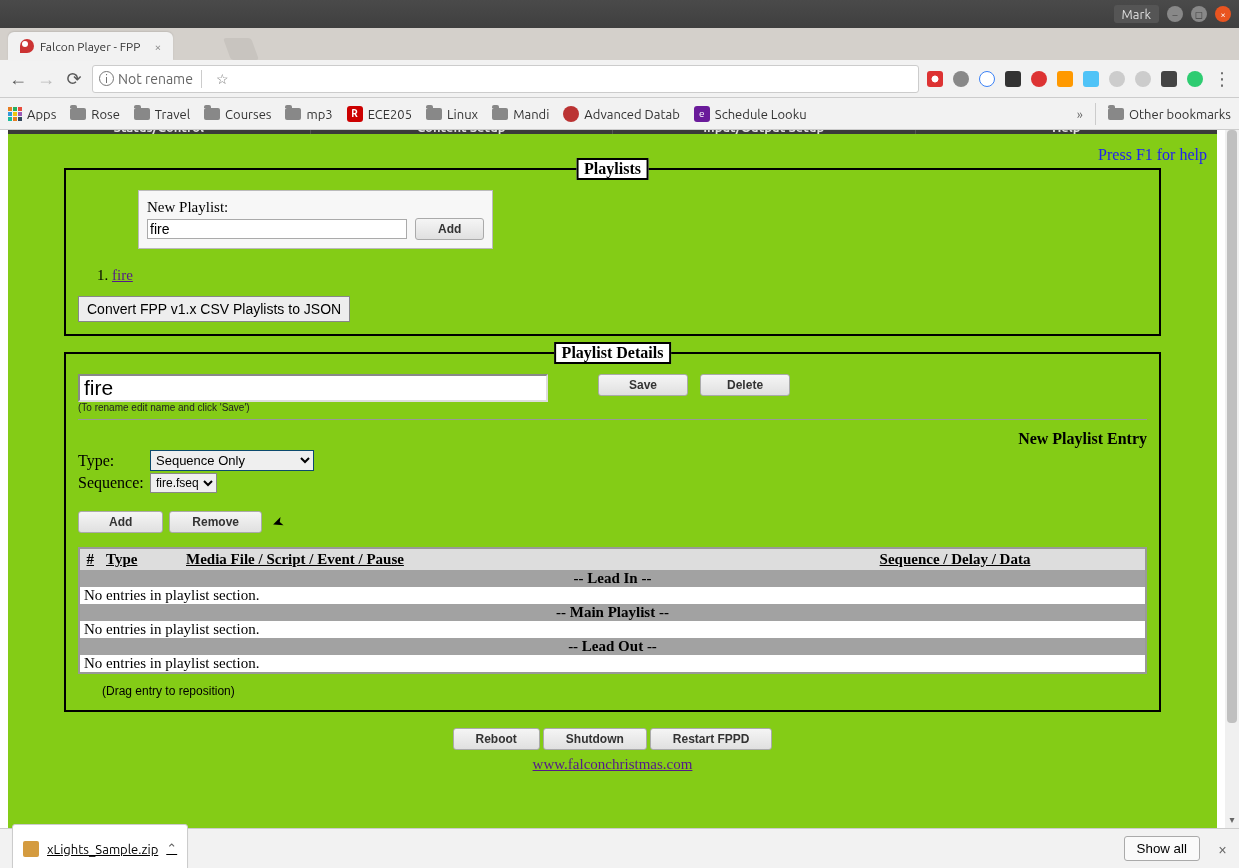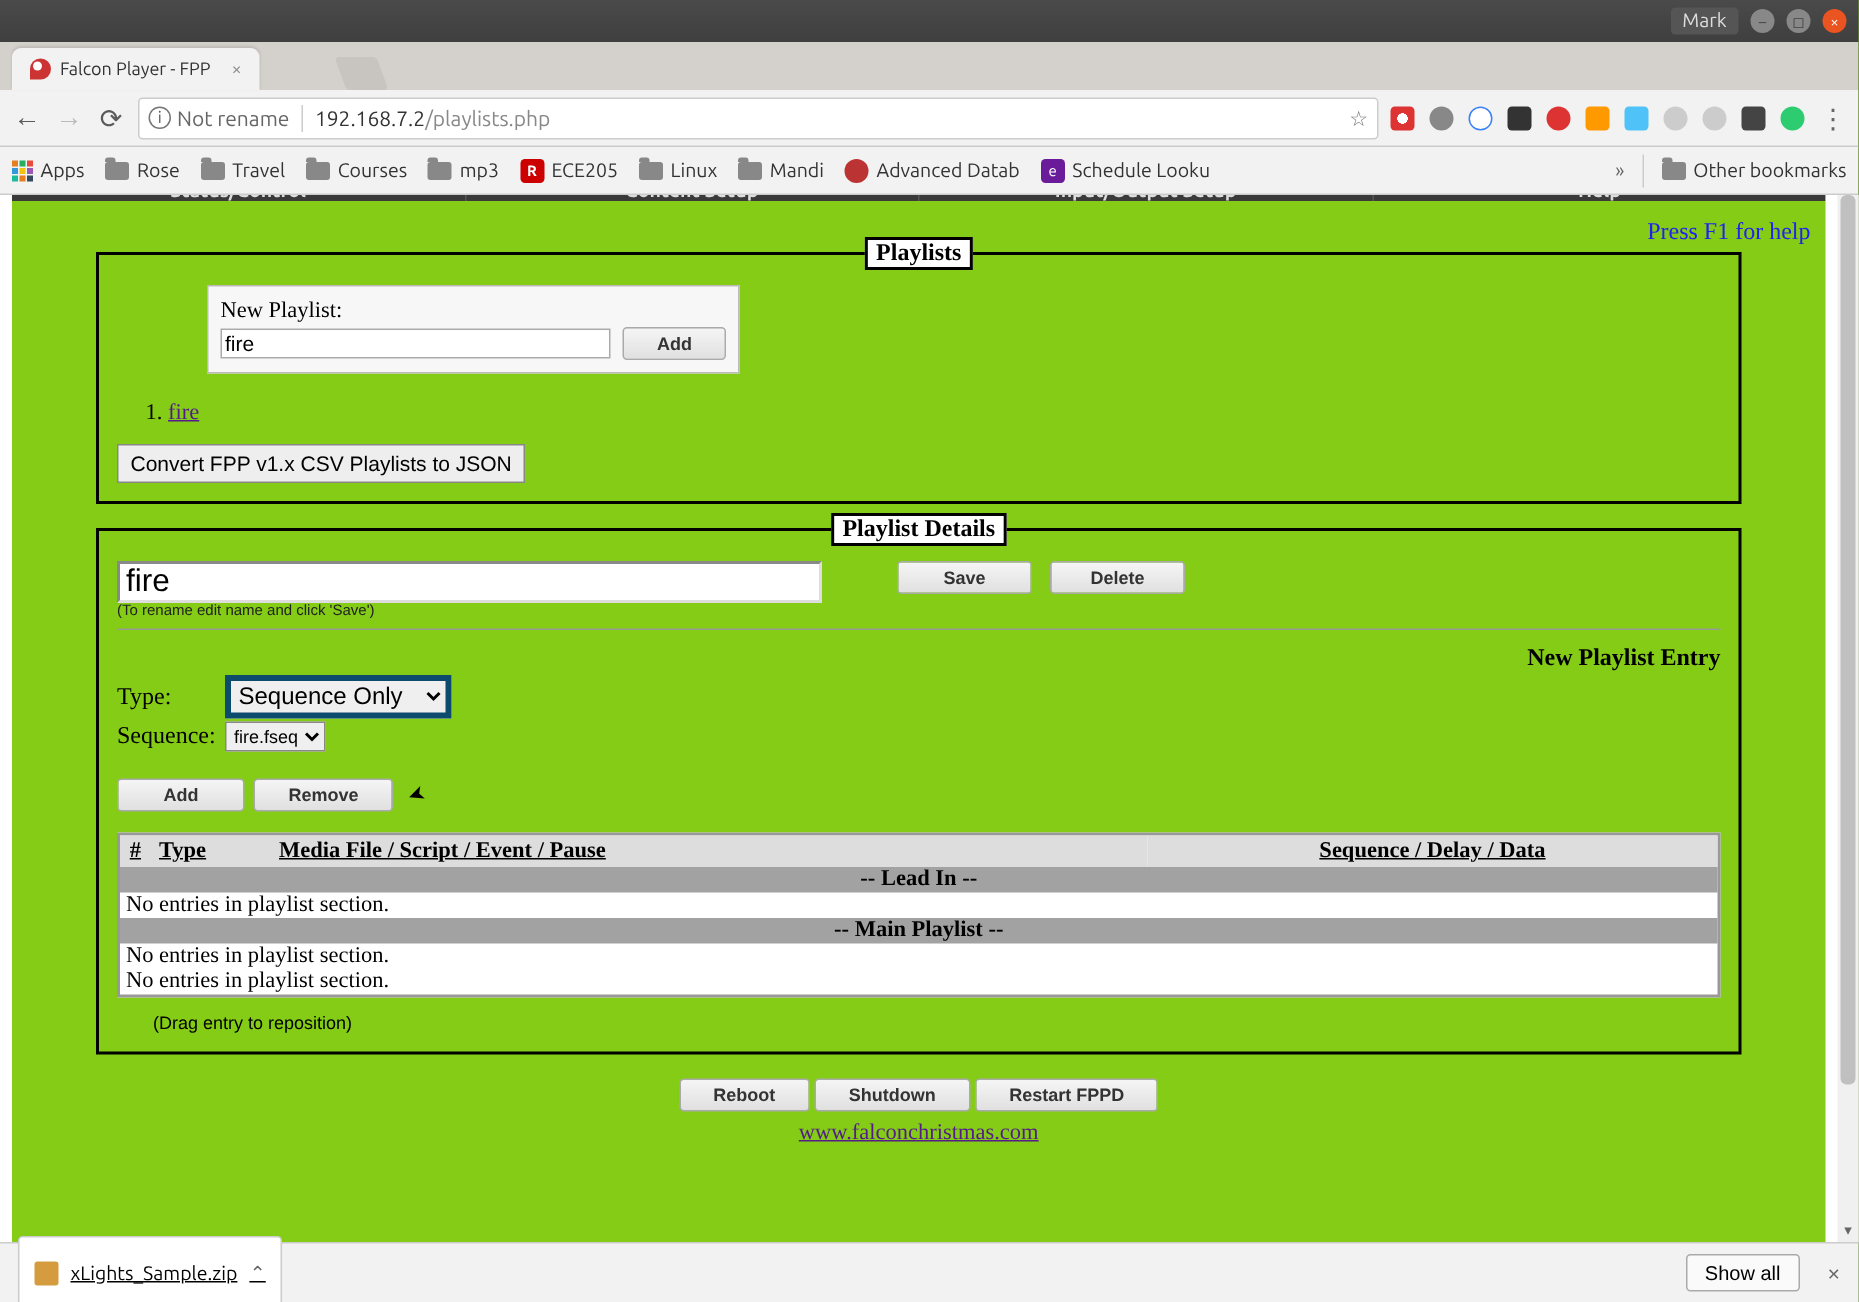--- a/index.html
+++ b/index.html
@@ -75,21 +75,21 @@
 
 .pl-name-row { display: flex; align-items: flex-start; gap: 50px; }
 .pl-name-input { width: 470px; font-size: 21px; padding: 0 4px; height: 28px; border:2px inset #ddd; background:#fff;}
 .pl-rename-hint { font-size: 10px; color: #222; font-family: Arial,sans-serif;}
 .pl-btns { display: flex; gap: 12px; }
 .hr { border: none; border-top: 1px solid #999; margin: 6px 0 10px 0; }
 
 .npe-head { font-weight: bold; font-size: 16px; text-align: right; }
 .npe-row { display: flex; align-items: center; gap: 4px; font-size: 16px; margin-top: 2px;}
 .npe-row label { width: 68px; }
-select.type-sel { width: 151px; border:4px solid #0c4a6e; font-size:16px; padding:1px;}
+select.type-sel { width: 164px; border:1px solid #0c4a6e; font-size:13px; padding:1px;}
 select.seq-sel { font-size: 12px; padding:1px; border:1px solid #888;}
 
 .entry-btns { margin-top: 18px; display: flex; gap: 6px; align-items:center;}
 .cursor-arrow{ font-size:14px; margin-left:4px; transform: scaleX(-1) rotate(20deg); display:inline-block;}
 
 
 .pl-table-wrap { border: 2px solid #999; margin-top: 14px; padding:0; background:#fff;}
 .pl-table { width: 100%; border-collapse: collapse; font-size: 15px; }
 .pl-table th { background: #ddd; text-align: left; text-decoration: underline; font-weight: bold; padding: 2px 6px; }
 .pl-table th:first-child{ width:20px; text-align:right;}
@@ -144,21 +144,20 @@
 <div class="toolbar">
   <span class="nav-btn">←</span>
   <span class="nav-btn disabled">→</span>
   <span class="nav-btn">⟳</span>
   <div class="address-bar">
     <span class="insecure">
       <span class="info-circ">i</span>
       <span>Not rename</span>
     </span>
     <span class="sep"></span>
-    <span class="url"><span>192.168.7.2</span><span style="color:#888">/playlists.php</span></span>
     <span class="star">☆</span>
   </div>
   <div class="ext-icons">
     <span class="ext-ic" style="background:radial-gradient(circle,#fff 30%,#d33 32%)"></span>
     <span class="ext-ic" style="background:#888;border-radius:50%"></span>
     <span class="ext-ic" style="background:#fff;border:1px solid #3b82f6;border-radius:50%"></span>
     <span class="ext-ic" style="background:#333;border-radius:3px"></span>
     <span class="ext-ic" style="background:#d33;border-radius:50%"></span>
     <span class="ext-ic" style="background:#f90"></span>
     <span class="ext-ic" style="background:#4fc3f7;border-radius:3px"></span>
@@ -311,20 +310,23 @@
               </tr>
             <tr class="empty-row">
                 <td colspan="4">No entries in playlist section.</td>
               </tr>
             <tr class="sec-row">
                 <td colspan="4">-- Main Playlist --</td>
               </tr>
             <tr class="empty-row">
                 <td colspan="4">No entries in playlist section.</td>
               </tr>
+            <tr class="sec-row">
+                <td colspan="4">-- Lead Out --</td>
+              </tr>
             <tr class="empty-row">
                 <td colspan="4">No entries in playlist section.</td>
               </tr>
           </tbody>
         </table>
       </div>
       <div class="drag-hint">(Drag entry to reposition)</div>
     </div>
 
     <div class="footer-btns">

